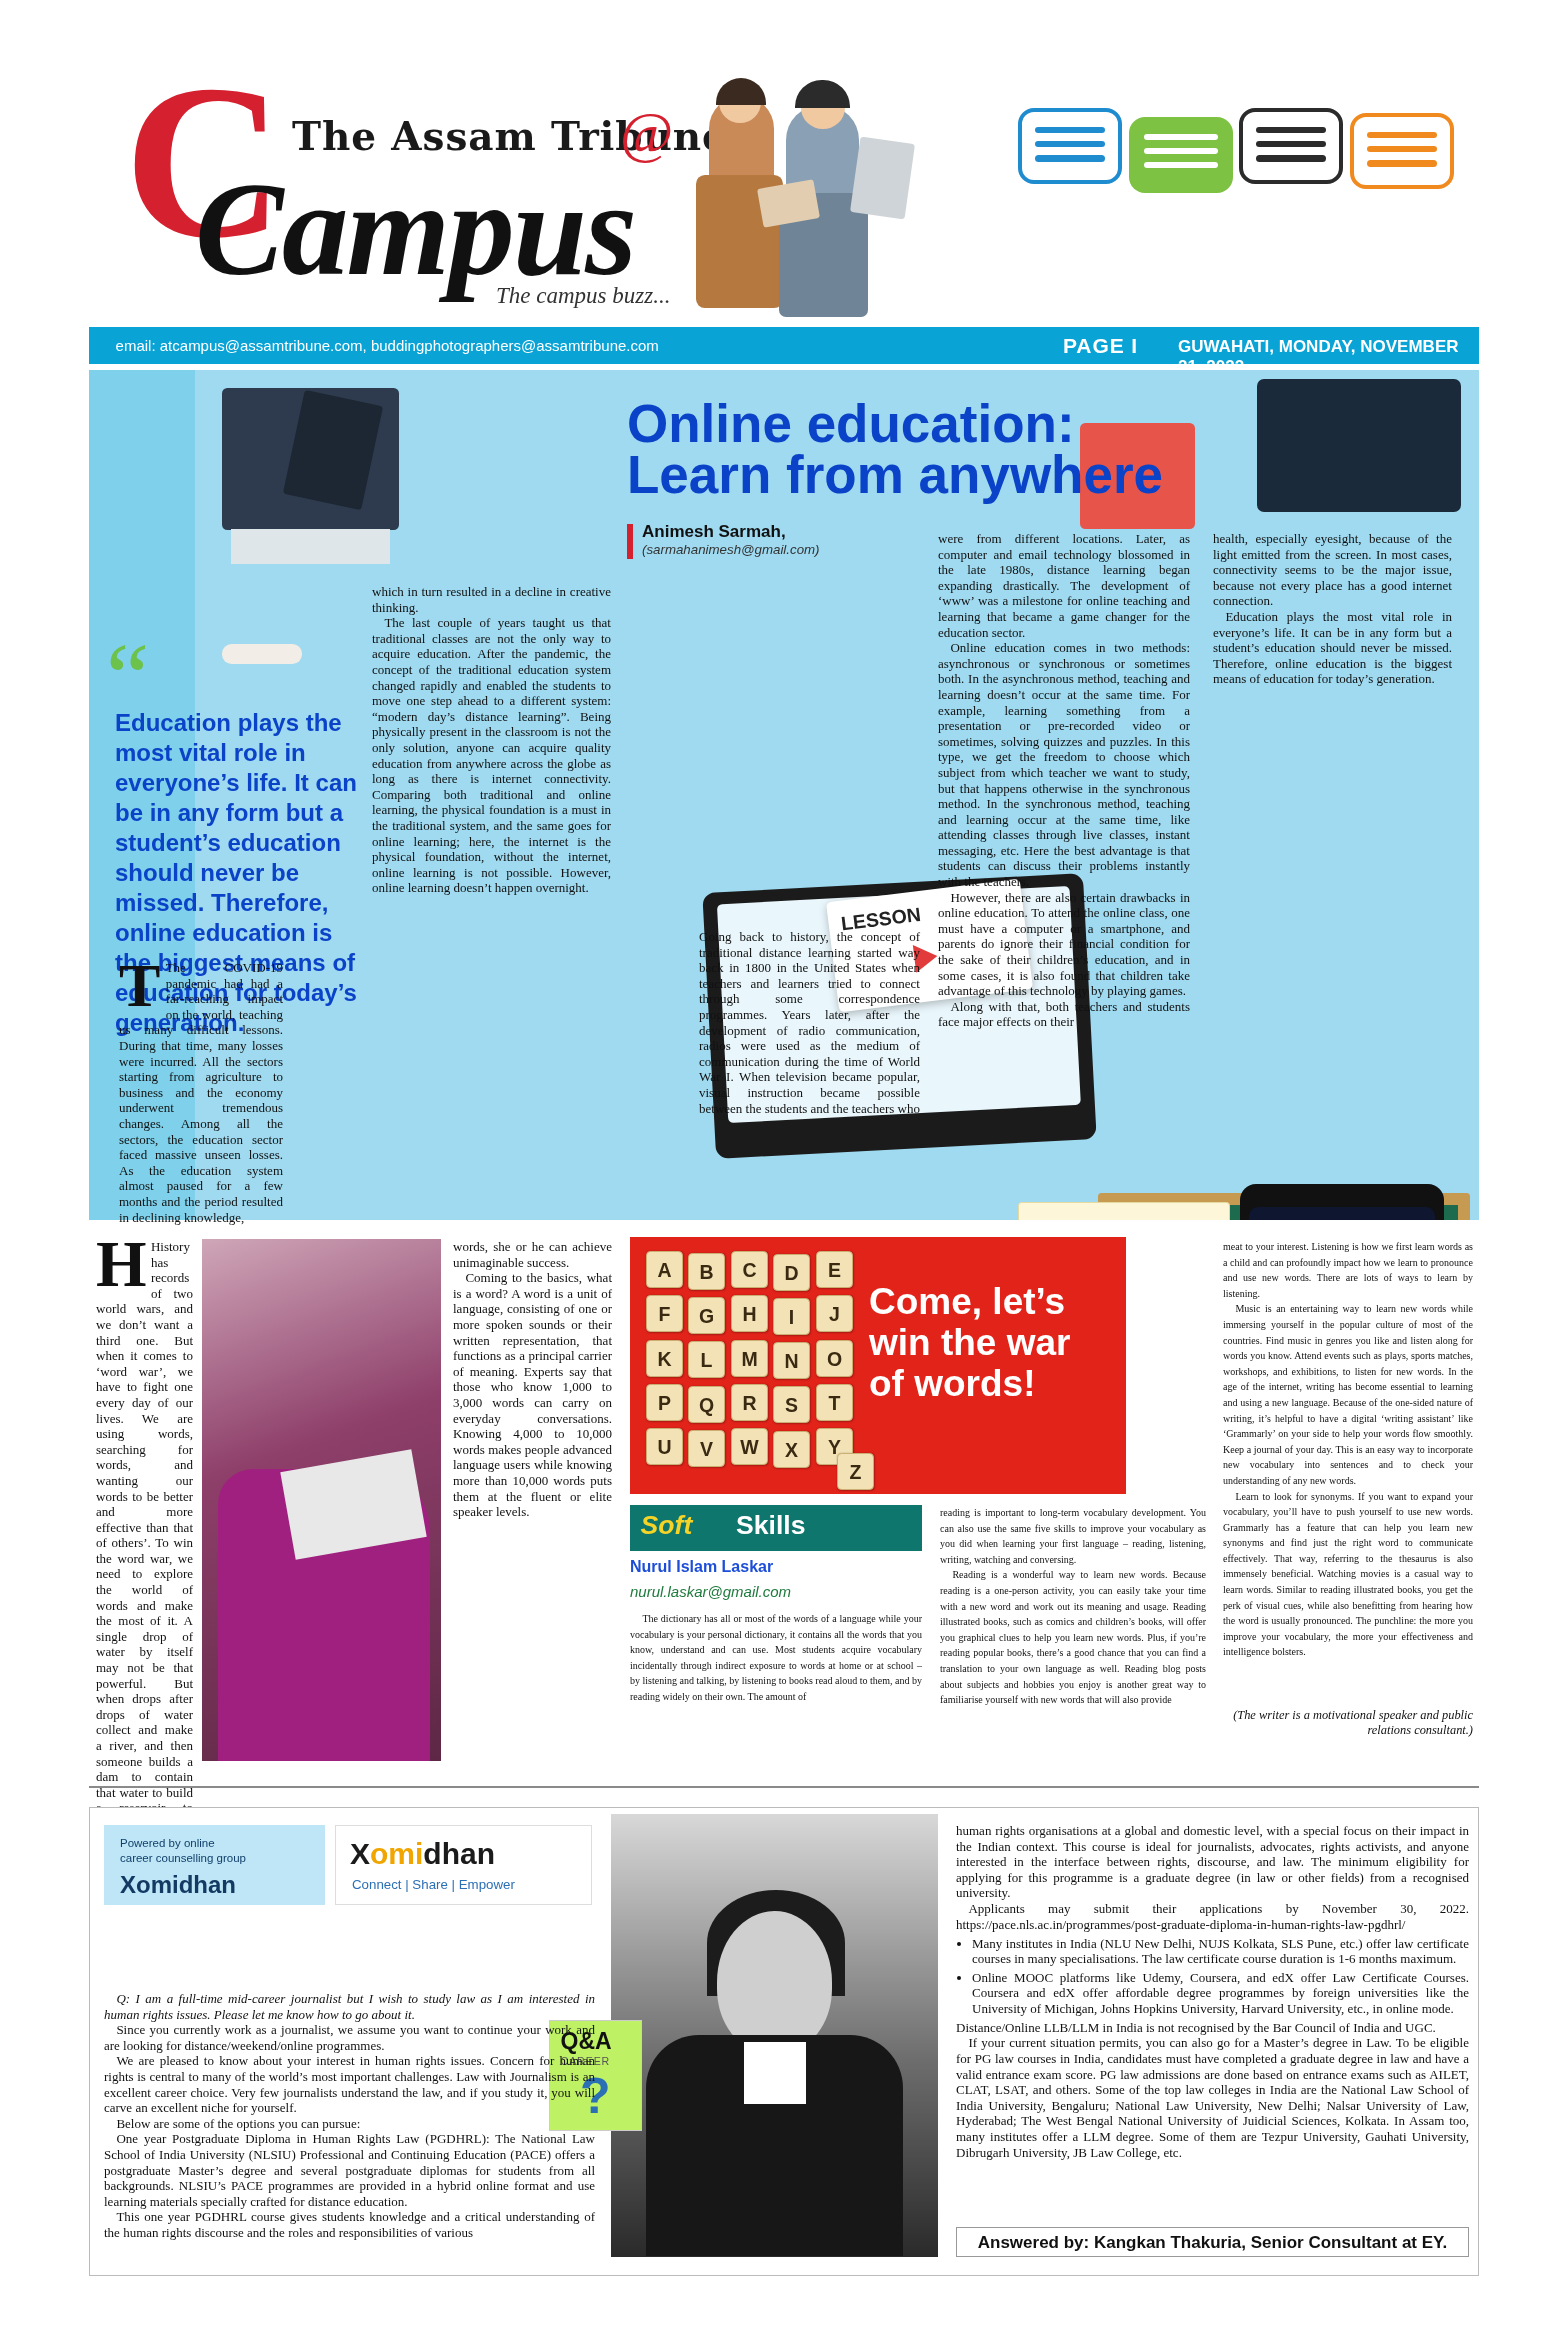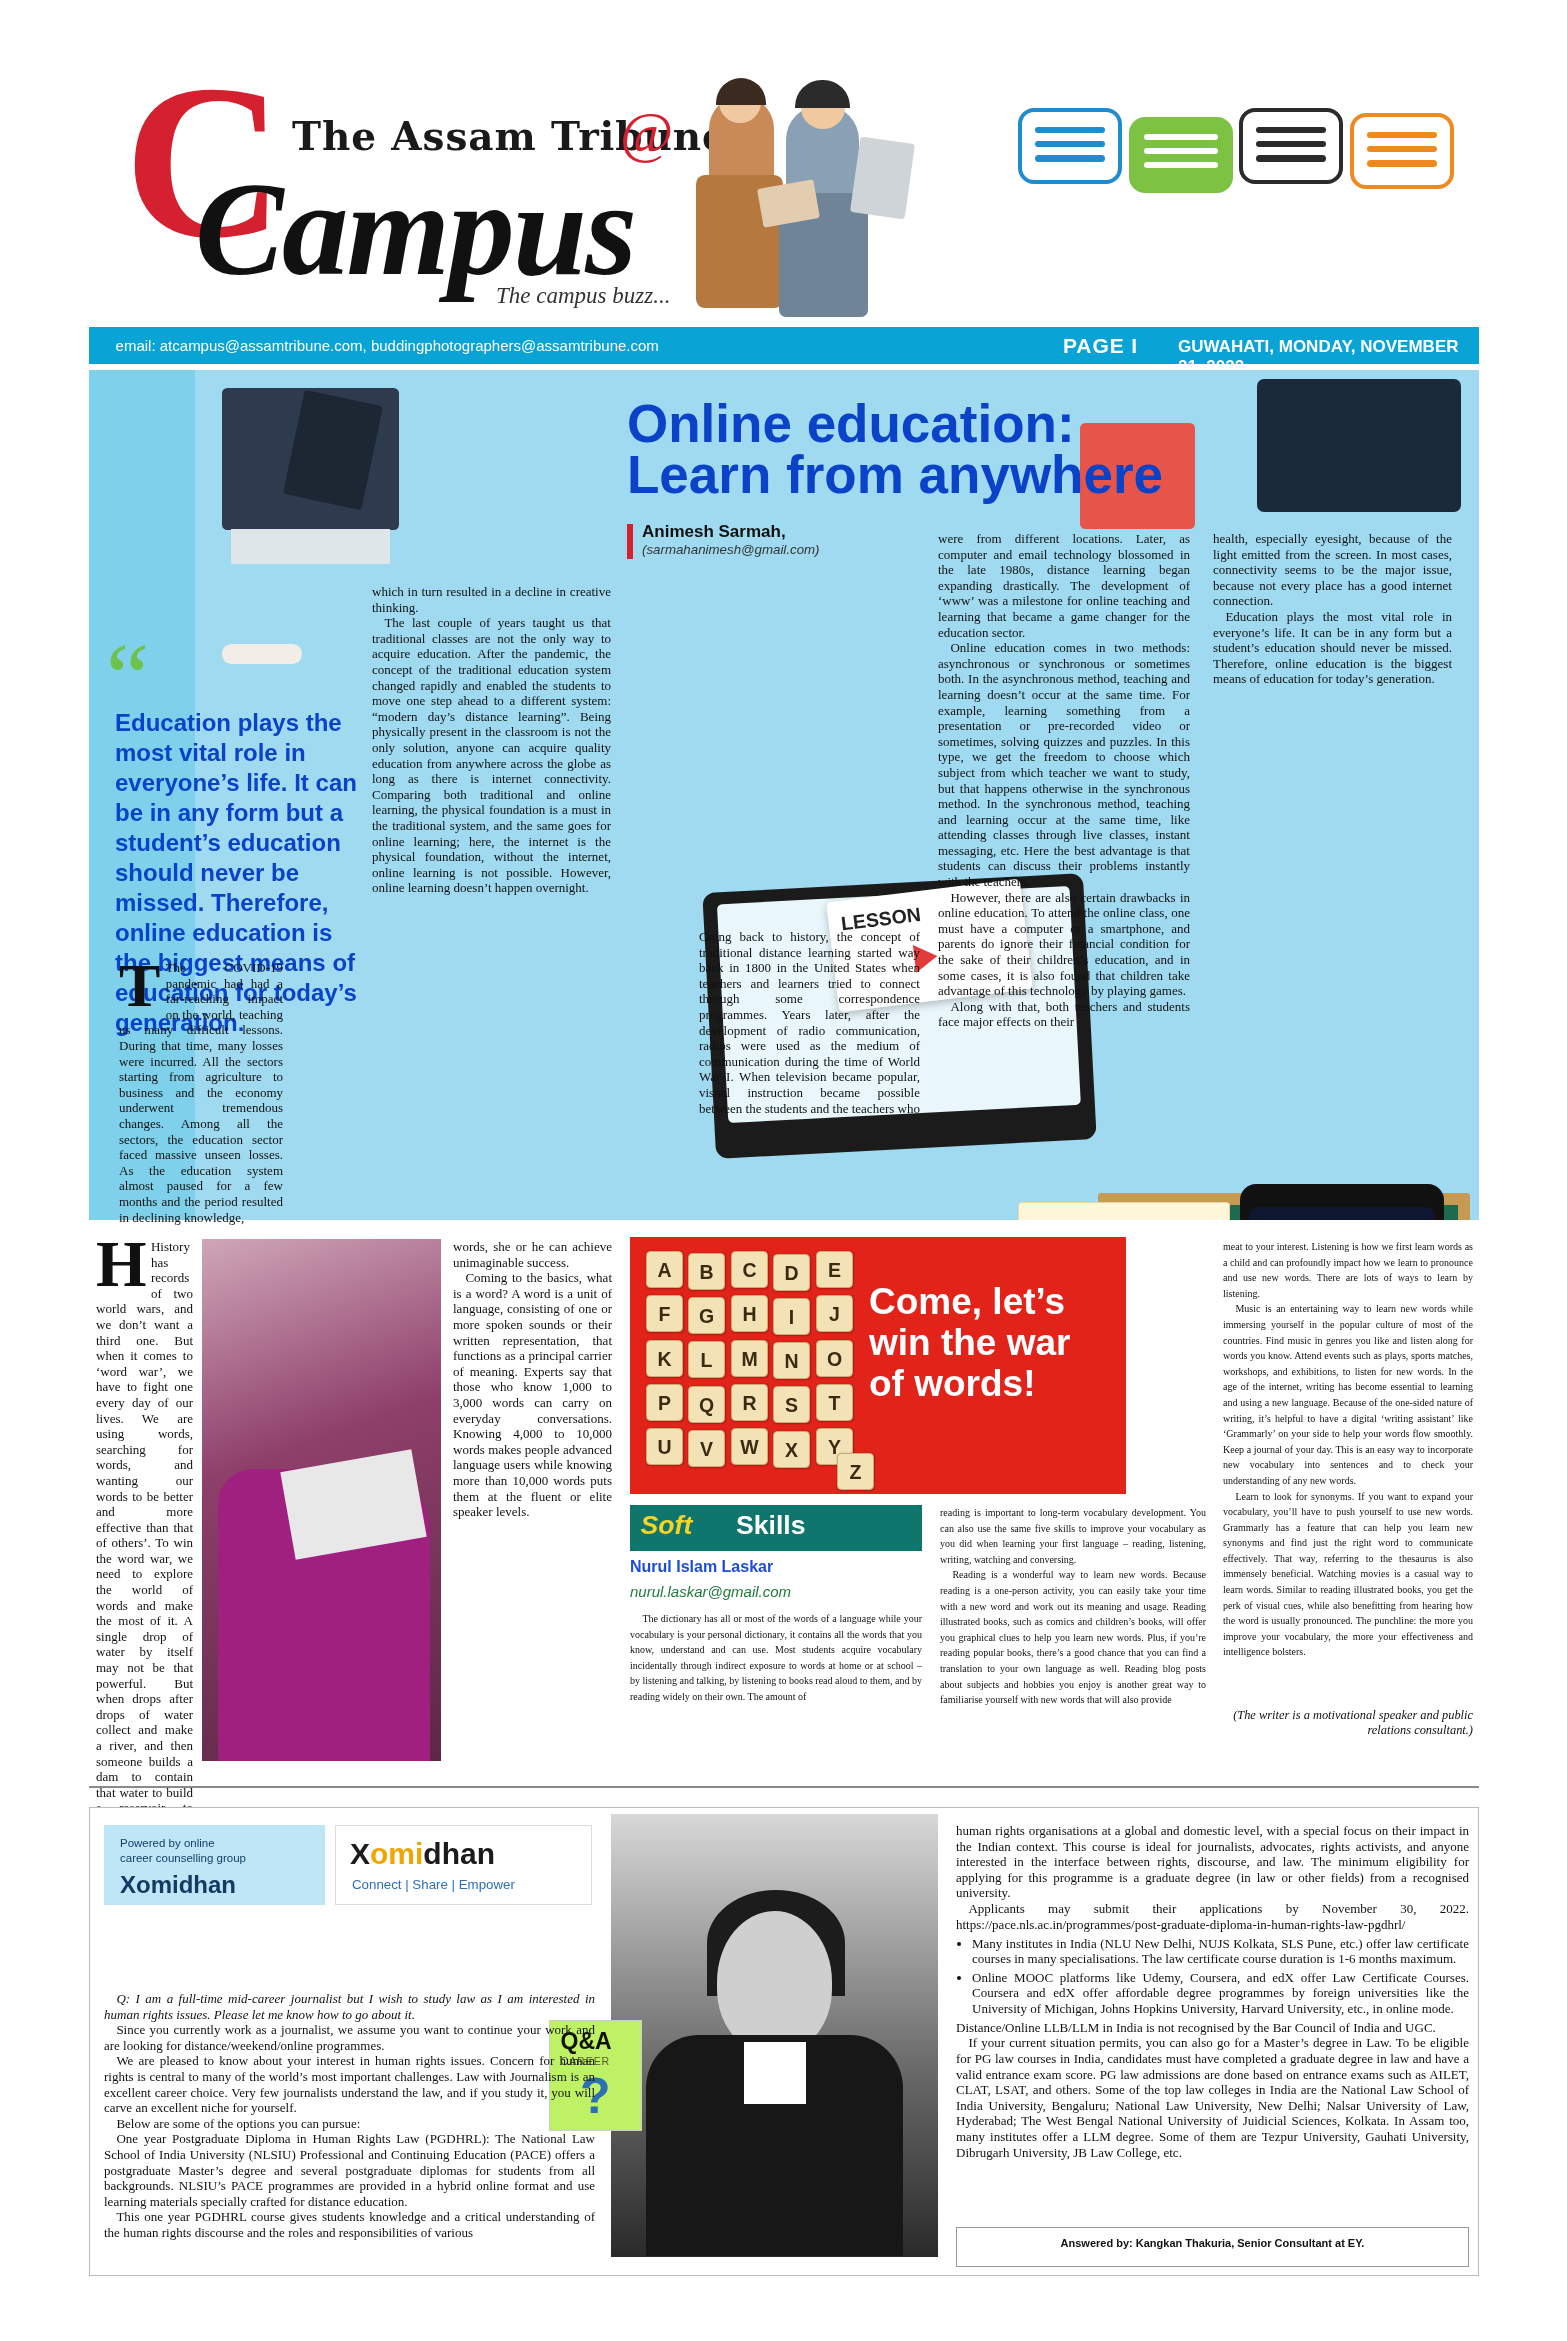--- a/index.html
+++ b/index.html
@@ -222,22 +222,22 @@
   .qa-icon .car { position:absolute; left:10.6px; top:34px; font-family:"Liberation Sans", sans-serif; font-size:10.6px; color:#555; letter-spacing:0.9px; }
   .qa-icon .qm { position:absolute; left:30px; top:46px; font-family:"Liberation Sans", sans-serif; font-weight:700; font-size:50px; color:#2b6fb5; }
 
   .qa-col { position:absolute; font-size:13px; line-height:15.6px; text-align:justify; }
   .qa-left { left:104px; top:1991px; width:491px; }
   .qa-left .q { font-style:italic; }
   .qa-right { left:956px; top:1823px; width:513px; }
   .qa-right ul { margin:3.5px 0 3.5px 0; padding-left:16px; }
   .qa-right li { margin-bottom:2.7px; }
   .answered {
-    position:absolute; left:956px; top:2227px; width:513px; height:40px; border:0.9px solid #999;
-    font-family:"Liberation Sans", sans-serif; font-weight:700; font-size:11px; text-align:center;
+    position:absolute; left:956px; top:2227px; width:513px; height:30px; border:0.9px solid #999;
+    font-family:"Liberation Sans", sans-serif; font-weight:700; font-size:17px; text-align:center;
     line-height:30px;
   }
 </style>
 </head>
 <body>
 
 <div class="page">
 
   <div class="masthead">
     <div class="big-c">C</div>

